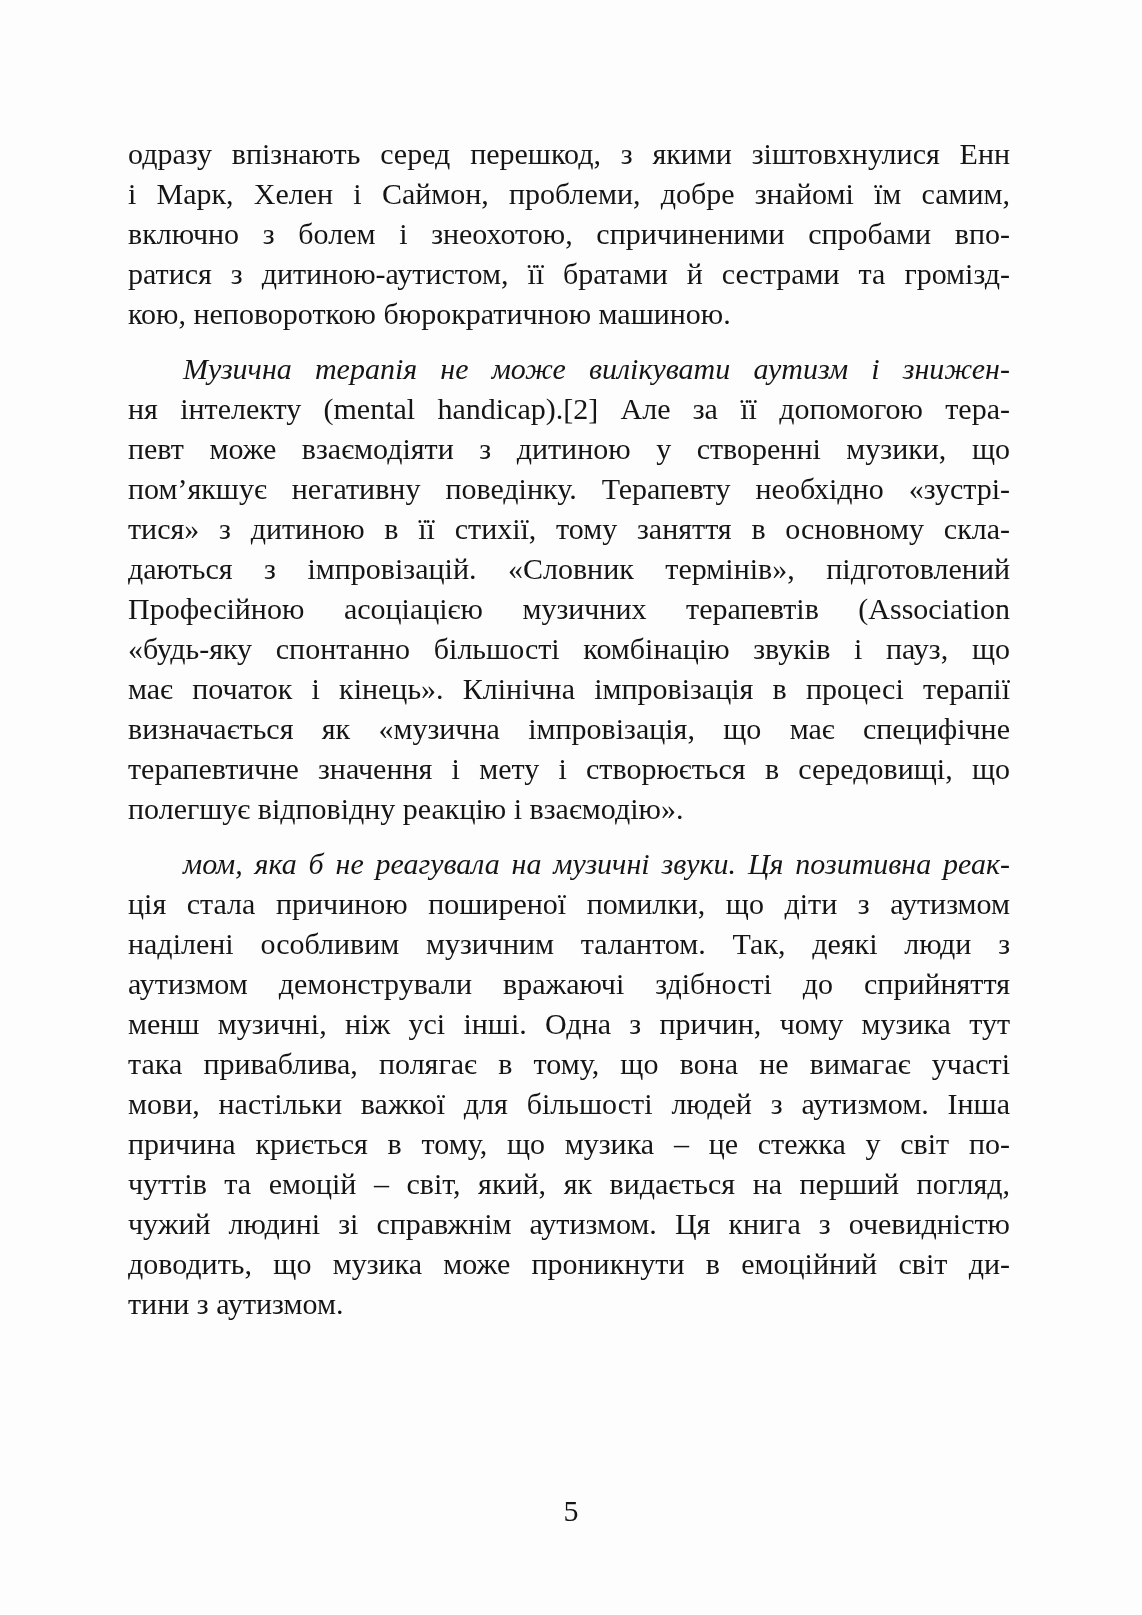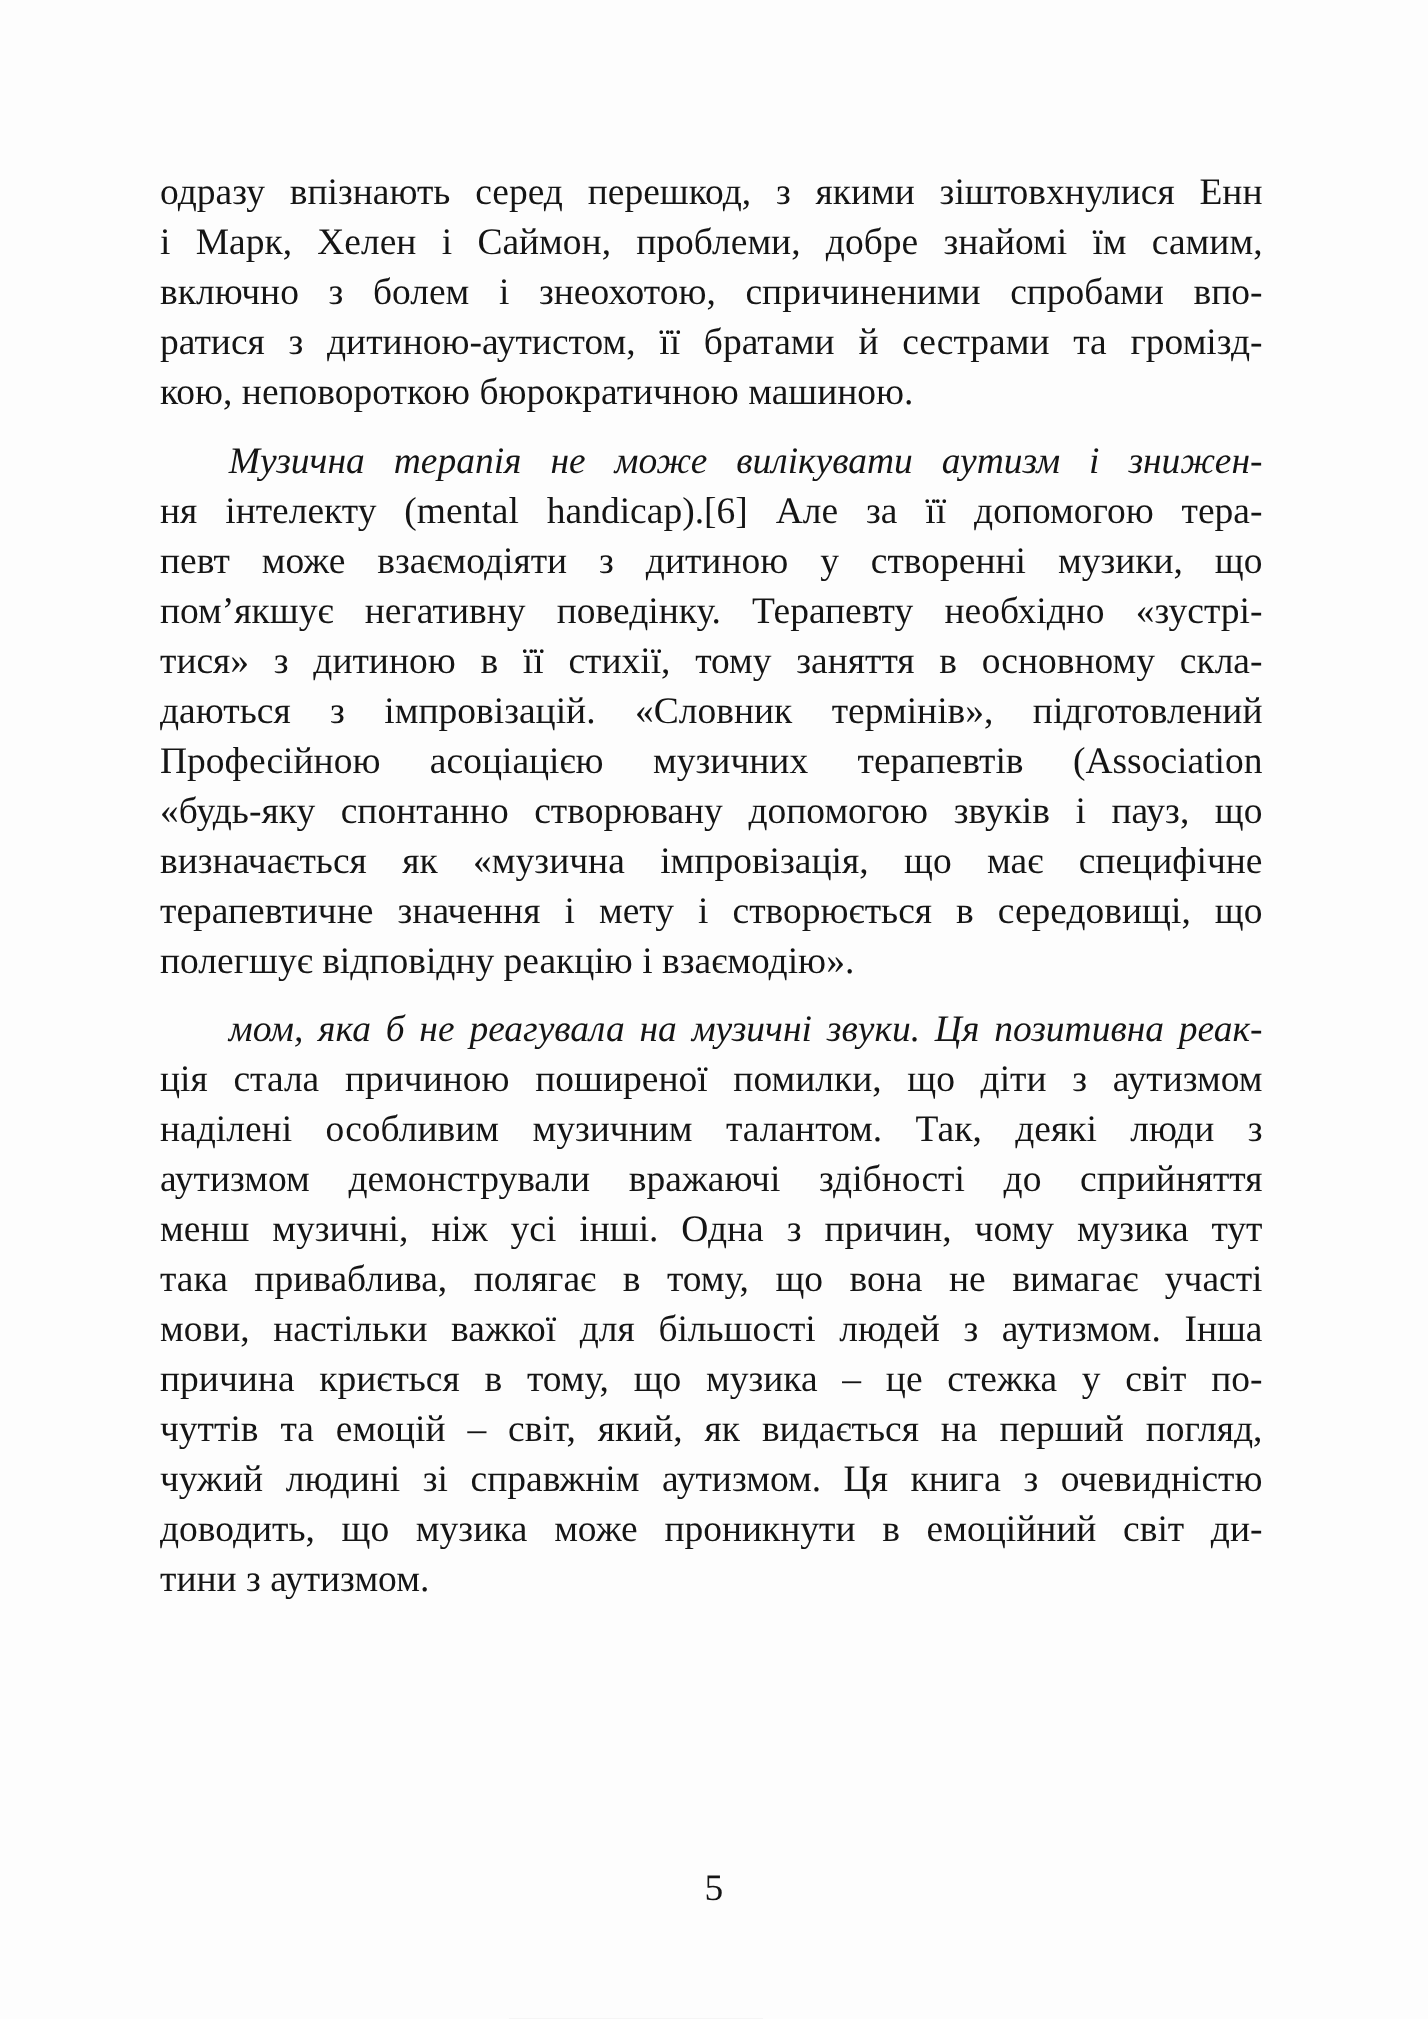--- a/index.html
+++ b/index.html
@@ -59,27 +59,28 @@
   <div class="text-column" id="text-column">
       <p class="para">
         <span class="line">одразу впізнають серед перешкод, з якими зіштовхнулися Енн</span>
         <span class="line">і Марк, Хелен і Саймон, проблеми, добре знайомі їм самим,</span>
         <span class="line">включно з болем і знеохотою, спричиненими спробами впо-</span>
         <span class="line">ратися з дитиною-аутистом, її братами й сестрами та громізд-</span>
         <span class="line last">кою, неповороткою бюрократичною машиною.</span>
       </p>
       <p class="para indent">
         <span class="line">Музична терапія не може вилікувати аутизм і знижен-</span>
-        <span class="line">ня інтелекту (mental handicap).[6] Але за її допомогою тера-</span>
+        <span class="line">ня інтелекту (mental handicap).[2] Але за її допомогою тера-</span>
         <span class="line">певт може взаємодіяти з дитиною у створенні музики, що</span>
         <span class="line">пом’якшує негативну поведінку. Терапевту необхідно «зустрі-</span>
         <span class="line">тися» з дитиною в її стихії, тому заняття в основному скла-</span>
         <span class="line">даються з імпровізацій. «Словник термінів», підготовлений</span>
         <span class="line">Професійною асоціацією музичних терапевтів (Association</span>
-        <span class="line">«будь-яку спонтанно створювану допомогою звуків і пауз, що</span>
+        <span class="line">«будь-яку спонтанно більшості комбінацію звуків і пауз, що</span>
+        <span class="line">має початок і кінець». Клінічна імпровізація в процесі терапії</span>
         <span class="line">визначається як «музична імпровізація, що має специфічне</span>
         <span class="line">терапевтичне значення і мету і створюється в середовищі, що</span>
         <span class="line last">полегшує відповідну реакцію і взаємодію».</span>
       </p>
       <p class="para indent">
         <span class="line">мом, яка б не реагувала на музичні звуки. Ця позитивна реак-</span>
         <span class="line">ція стала причиною поширеної помилки, що діти з аутизмом</span>
         <span class="line">наділені особливим музичним талантом. Так, деякі люди з</span>
         <span class="line">аутизмом демонстрували вражаючі здібності до сприйняття</span>
         <span class="line">менш музичні, ніж усі інші. Одна з причин, чому музика тут</span>

